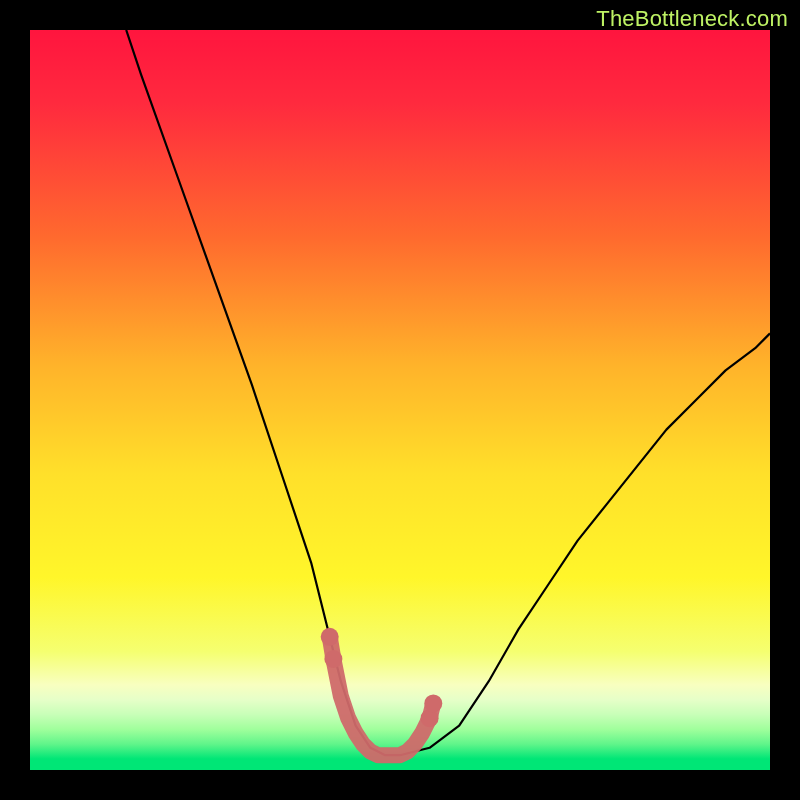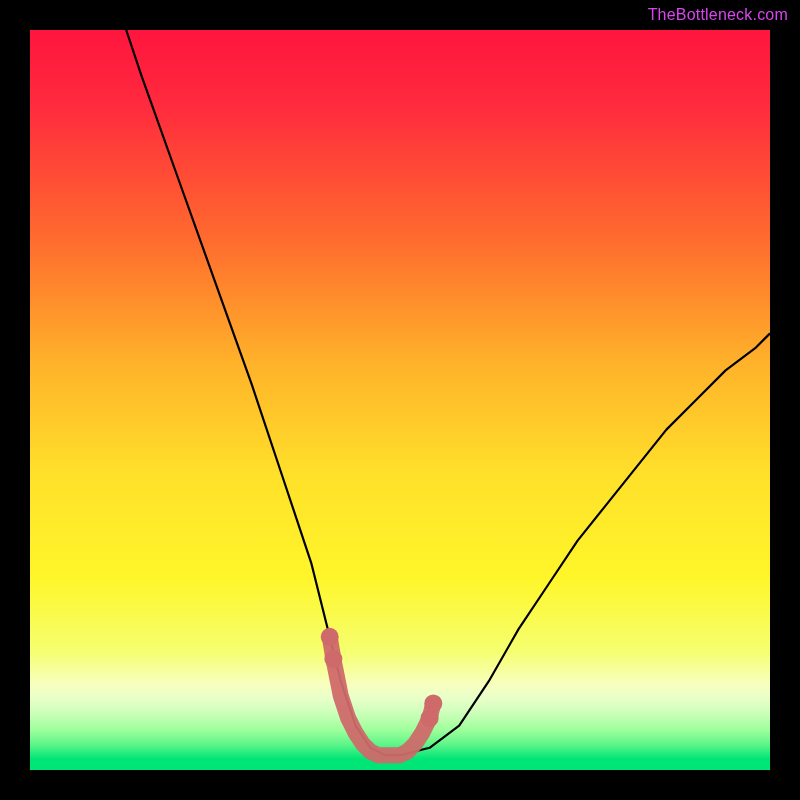--- a/index.html
+++ b/index.html
@@ -25,22 +25,22 @@
     height: 740px;
     overflow: hidden;
   }
   .plot-area svg {
     display: block;
   }
   .attribution {
     position: absolute;
     top: 6px;
     right: 12px;
-    font-size: 16px;
-    color: #d946ef;
+    font-size: 22px;
+    color: #bef264;
     font-family: Arial, Helvetica, sans-serif;
     letter-spacing: 0.2px;
   }
 </style>
 </head>
 <body>
 
 <div class="stage">
   <div class="attribution">TheBottleneck.com</div>
   <div class="plot-area">

